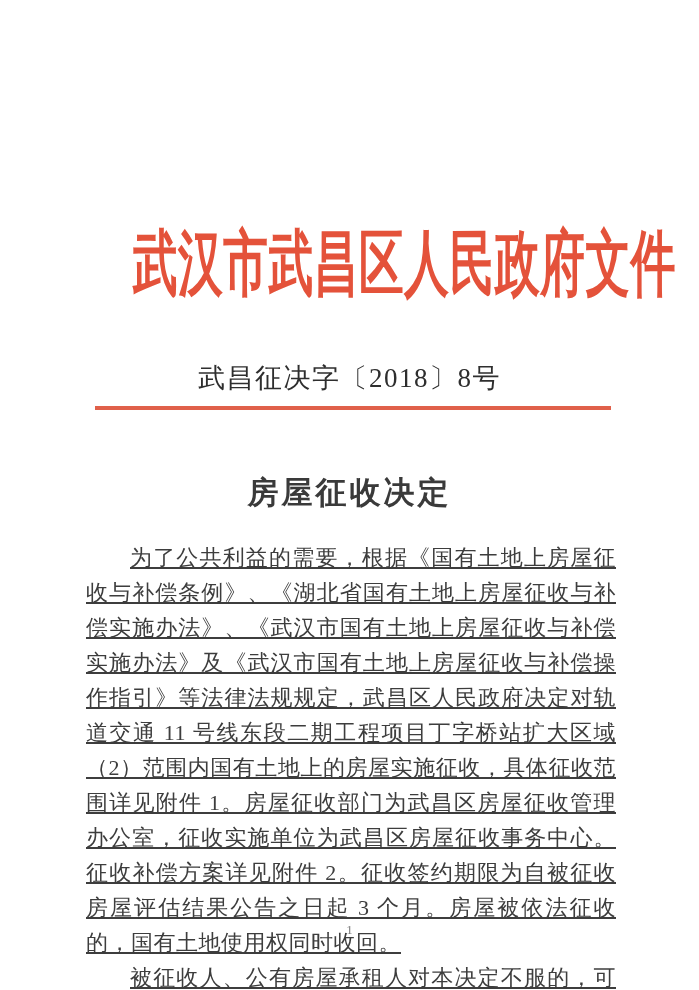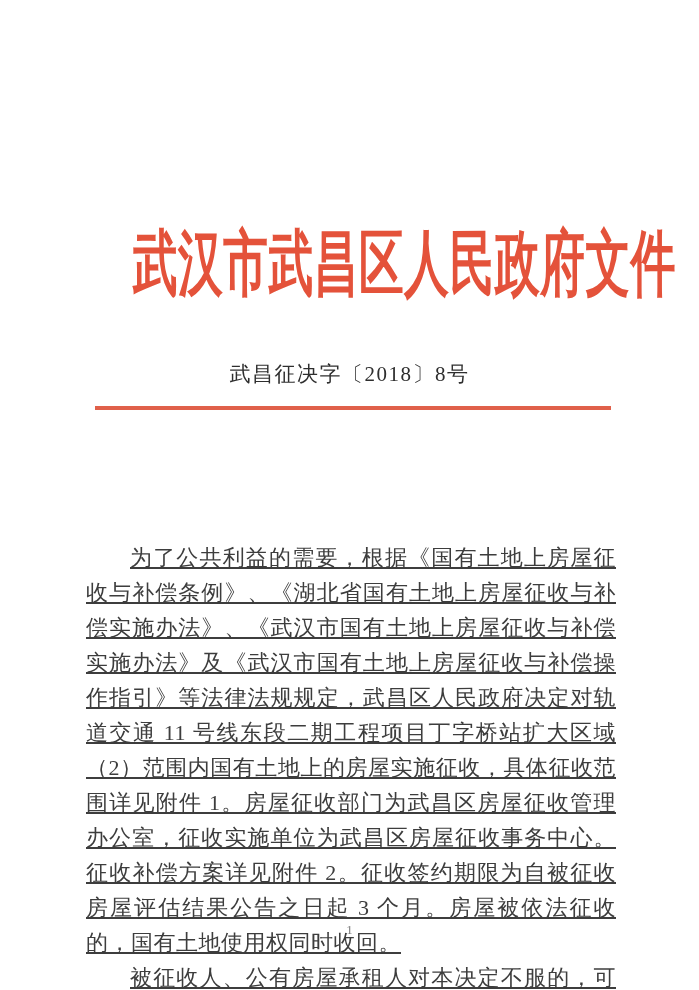--- a/index.html
+++ b/index.html
@@ -29,21 +29,21 @@
     transform: scaleX(0.62);
     transform-origin: 50% 50%;
     letter-spacing: 1px;
   }
   .doc-number {
     position: absolute;
     top: 348px;
     left: 0;
     width: 100%;
     text-align: center;
-    font-size: 21px;
+    font-size: 27px;
     color: #2e2e2e;
     letter-spacing: 1.5px;
   }
   .red-divider {
     position: absolute;
     top: 386px;
     left: 95px;
     width: 516px;
     height: 3.5px;
     border: none;
@@ -91,20 +91,21 @@
 <body>
 
 <div class="sheet">
 
   <div class="banner-title" style="color: rgb(228, 82, 58);">武汉市武昌区人民政府文件</div>
 
   <div class="doc-number">武昌征决字〔2018〕8号</div>
 
   <hr class="red-divider" style="background: rgb(224, 96, 74);">
 
+  <div class="doc-title">房屋征收决定</div>
 
   <div class="body-text">
     <p>为了公共利益的需要，根据《国有土地上房屋征收与补偿条例》、《湖北省国有土地上房屋征收与补偿实施办法》、《武汉市国有土地上房屋征收与补偿实施办法》及《武汉市国有土地上房屋征收与补偿操作指引》等法律法规规定，武昌区人民政府决定对轨道交通 11 号线东段二期工程项目丁字桥站扩大区域（2）范围内国有土地上的房屋实施征收，具体征收范围详见附件 1。房屋征收部门为武昌区房屋征收管理办公室，征收实施单位为武昌区房屋征收事务中心。征收补偿方案详见附件 2。征收签约期限为自被征收房屋评估结果公告之日起 3 个月。房屋被依法征收的，国有土地使用权同时收回。</p>
     <p>被征收人、公有房屋承租人对本决定不服的，可以在本</p>
   </div>
 
   <div class="page-number">1</div>
 
 </div>
 

